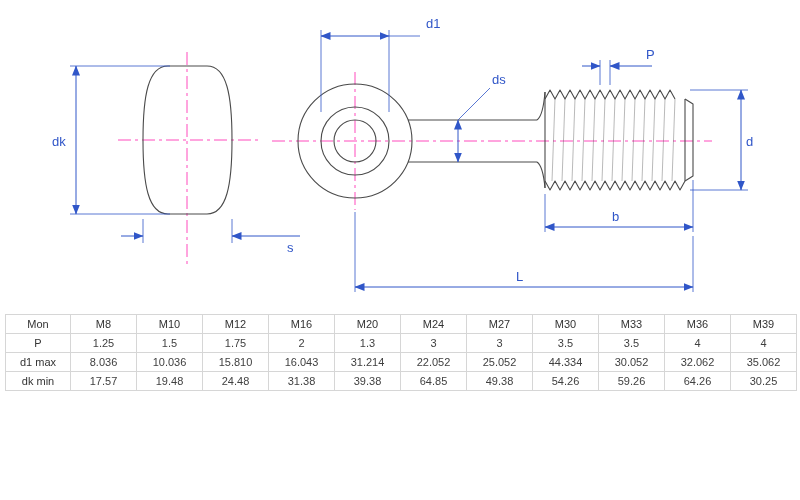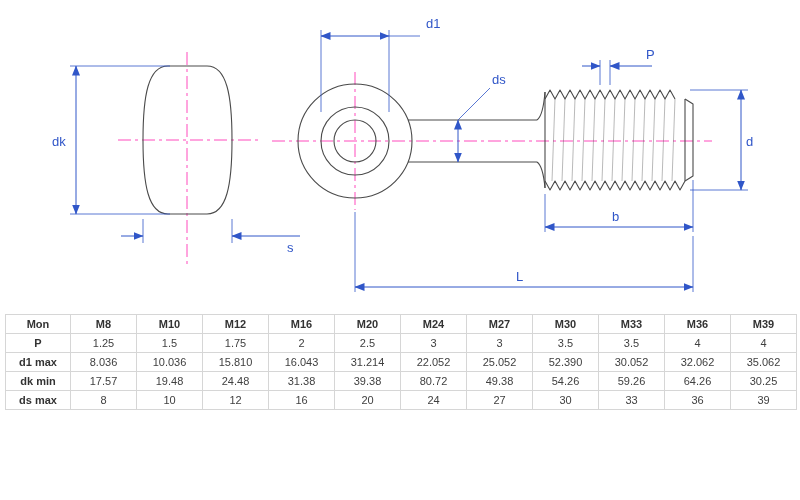--- a/index.html
+++ b/index.html
@@ -9,21 +9,21 @@
   .flank{stroke:var(--outline,#4a4a4a);stroke-width:.55;opacity:.7;}
   .cl{stroke:var(--cl,#ff35b5);stroke-width:.9;fill:none;stroke-dasharray:13 4 3 4;}
   .dim{stroke:var(--dim,#3056c8);stroke-width:1;fill:none;}
   .ext{stroke:var(--dim,#3056c8);stroke-width:.8;fill:none;}
   .dimtext{fill:var(--dim,#3056c8);font-size:13px;font-family:"Liberation Sans",sans-serif;}
   #arrow path{fill:var(--dim,#3056c8);}
   .table-wrap{padding:6px 5px 0 5px;}
   table{border-collapse:collapse;width:790px;table-layout:fixed;}
   td{border:1px solid #d6d6d6;text-align:center;padding:3px 2px;font-size:11px;
      color:#404040;overflow:hidden;white-space:nowrap;}
-  td.th,td.rowlabel{font-weight:bold;color:#333333;}
+  td.th,td.rowlabel{font-weight:normal;color:#333333;}
 </style>
 </head>
 <body>
 
 <svg class="drawing" width="800" height="308" viewBox="0 0 800 308">
   <defs>
     <marker id="arrow" viewBox="0 0 10 8" refX="9.5" refY="4" markerWidth="10" markerHeight="8" orient="auto-start-reverse">
       <path d="M0 0 L10 4 L0 8 Z"></path>
     </marker>
   </defs>
@@ -166,65 +166,51 @@
           <td class="th">M39</td>
         </tr>
     </thead>
     <tbody id="spec-body">
         <tr>
           <td class="rowlabel">P</td>
           <td>1.25</td>
           <td>1.5</td>
           <td>1.75</td>
           <td>2</td>
-          <td>2.5</td>
+          <td>1.3</td>
           <td>3</td>
           <td>3</td>
           <td>3.5</td>
           <td>3.5</td>
           <td>4</td>
           <td>4</td>
         </tr>
         <tr>
           <td class="rowlabel">d1 max</td>
           <td>8.036</td>
           <td>10.036</td>
           <td>15.810</td>
           <td>16.043</td>
           <td>31.214</td>
           <td>22.052</td>
           <td>25.052</td>
-          <td>52.390</td>
+          <td>44.334</td>
           <td>30.052</td>
           <td>32.062</td>
           <td>35.062</td>
         </tr>
         <tr>
           <td class="rowlabel">dk min</td>
           <td>17.57</td>
           <td>19.48</td>
           <td>24.48</td>
           <td>31.38</td>
           <td>39.38</td>
-          <td>80.72</td>
+          <td>64.85</td>
           <td>49.38</td>
           <td>54.26</td>
           <td>59.26</td>
           <td>64.26</td>
           <td>30.25</td>
         </tr>
-        <tr>
-          <td class="rowlabel">ds max</td>
-          <td>8</td>
-          <td>10</td>
-          <td>12</td>
-          <td>16</td>
-          <td>20</td>
-          <td>24</td>
-          <td>27</td>
-          <td>30</td>
-          <td>33</td>
-          <td>36</td>
-          <td>39</td>
-        </tr>
       </tbody>
   </table>
 </div>
 
 </body></html>

